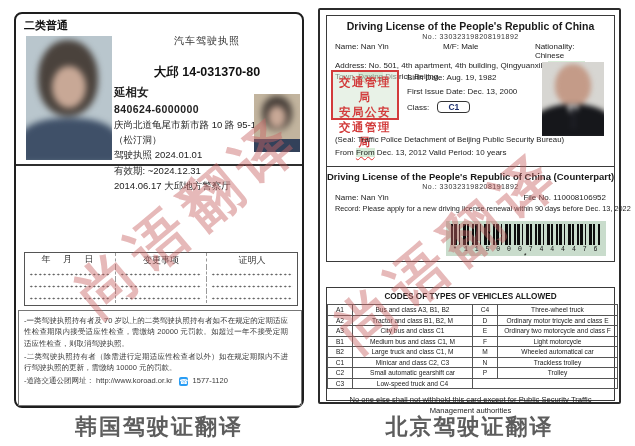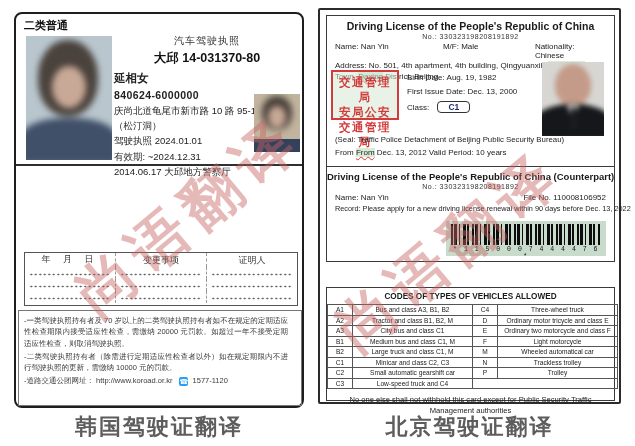--- a/index.html
+++ b/index.html
@@ -21,21 +21,21 @@
   .blurwrap{position:absolute;left:0;top:0;right:0;bottom:0;filter:blur(3px);}
   .kr-hair{position:absolute;left:12px;top:4px;width:60px;height:76px;background:#4a423c;border-radius:48% 48% 46% 46%;}
   .kr-face{position:absolute;left:26px;top:30px;width:34px;height:42px;background:#c8a896;border-radius:50%;}
   .kr-body{position:absolute;left:-6px;top:82px;right:-6px;bottom:-4px;background:#3f5068;border-radius:45% 45% 0 0;}
   .kr-photo-sm{position:absolute;left:238px;top:80px;width:46px;height:58px;background:#c2b49e;overflow:hidden;}
   .kr-hair-sm{position:absolute;left:8px;top:2px;width:30px;height:34px;background:#473f39;border-radius:48%;}
   .kr-face-sm{position:absolute;left:14px;top:12px;width:18px;height:22px;background:#c8a896;border-radius:50%;}
   .kr-strip-sm{position:absolute;left:0;right:0;bottom:0;height:13px;background:#33415a;}
   .kr-text{position:absolute;left:98px;top:20px;width:186px;line-height:1.35;}
   .kr-doc-title{text-align:center;font-size:10px;color:#333;letter-spacing:1px;}
-  .kr-no{text-align:center;font-size:12.5px;font-weight:bold;margin-top:2px;color:#111;}
+  .kr-no{text-align:center;font-size:12.5px;font-weight:bold;margin-top:16px;color:#111;}
   .kr-name{font-size:11.5px;font-weight:bold;margin-top:5px;}
   .kr-id{font-size:10.5px;font-weight:bold;margin-top:1px;letter-spacing:0.4px;}
   .kr-line{font-size:9.5px;margin-top:2.5px;color:#222;}
   .kr-table{position:absolute;left:8px;top:238px;width:272px;height:52px;border:1px solid #555;}
   .kr-th{display:flex;height:14px;font-size:9px;color:#333;}
   .kr-cell{flex:1;text-align:center;}
   .kr-cell + .kr-cell{border-left:1px dashed #999;height:100%;display:flex;align-items:center;justify-content:center;}
   .c-date{letter-spacing:5px;}
   .kr-dotrow{display:flex;height:12px;}
   .kr-dotcell{flex:1;position:relative;}

